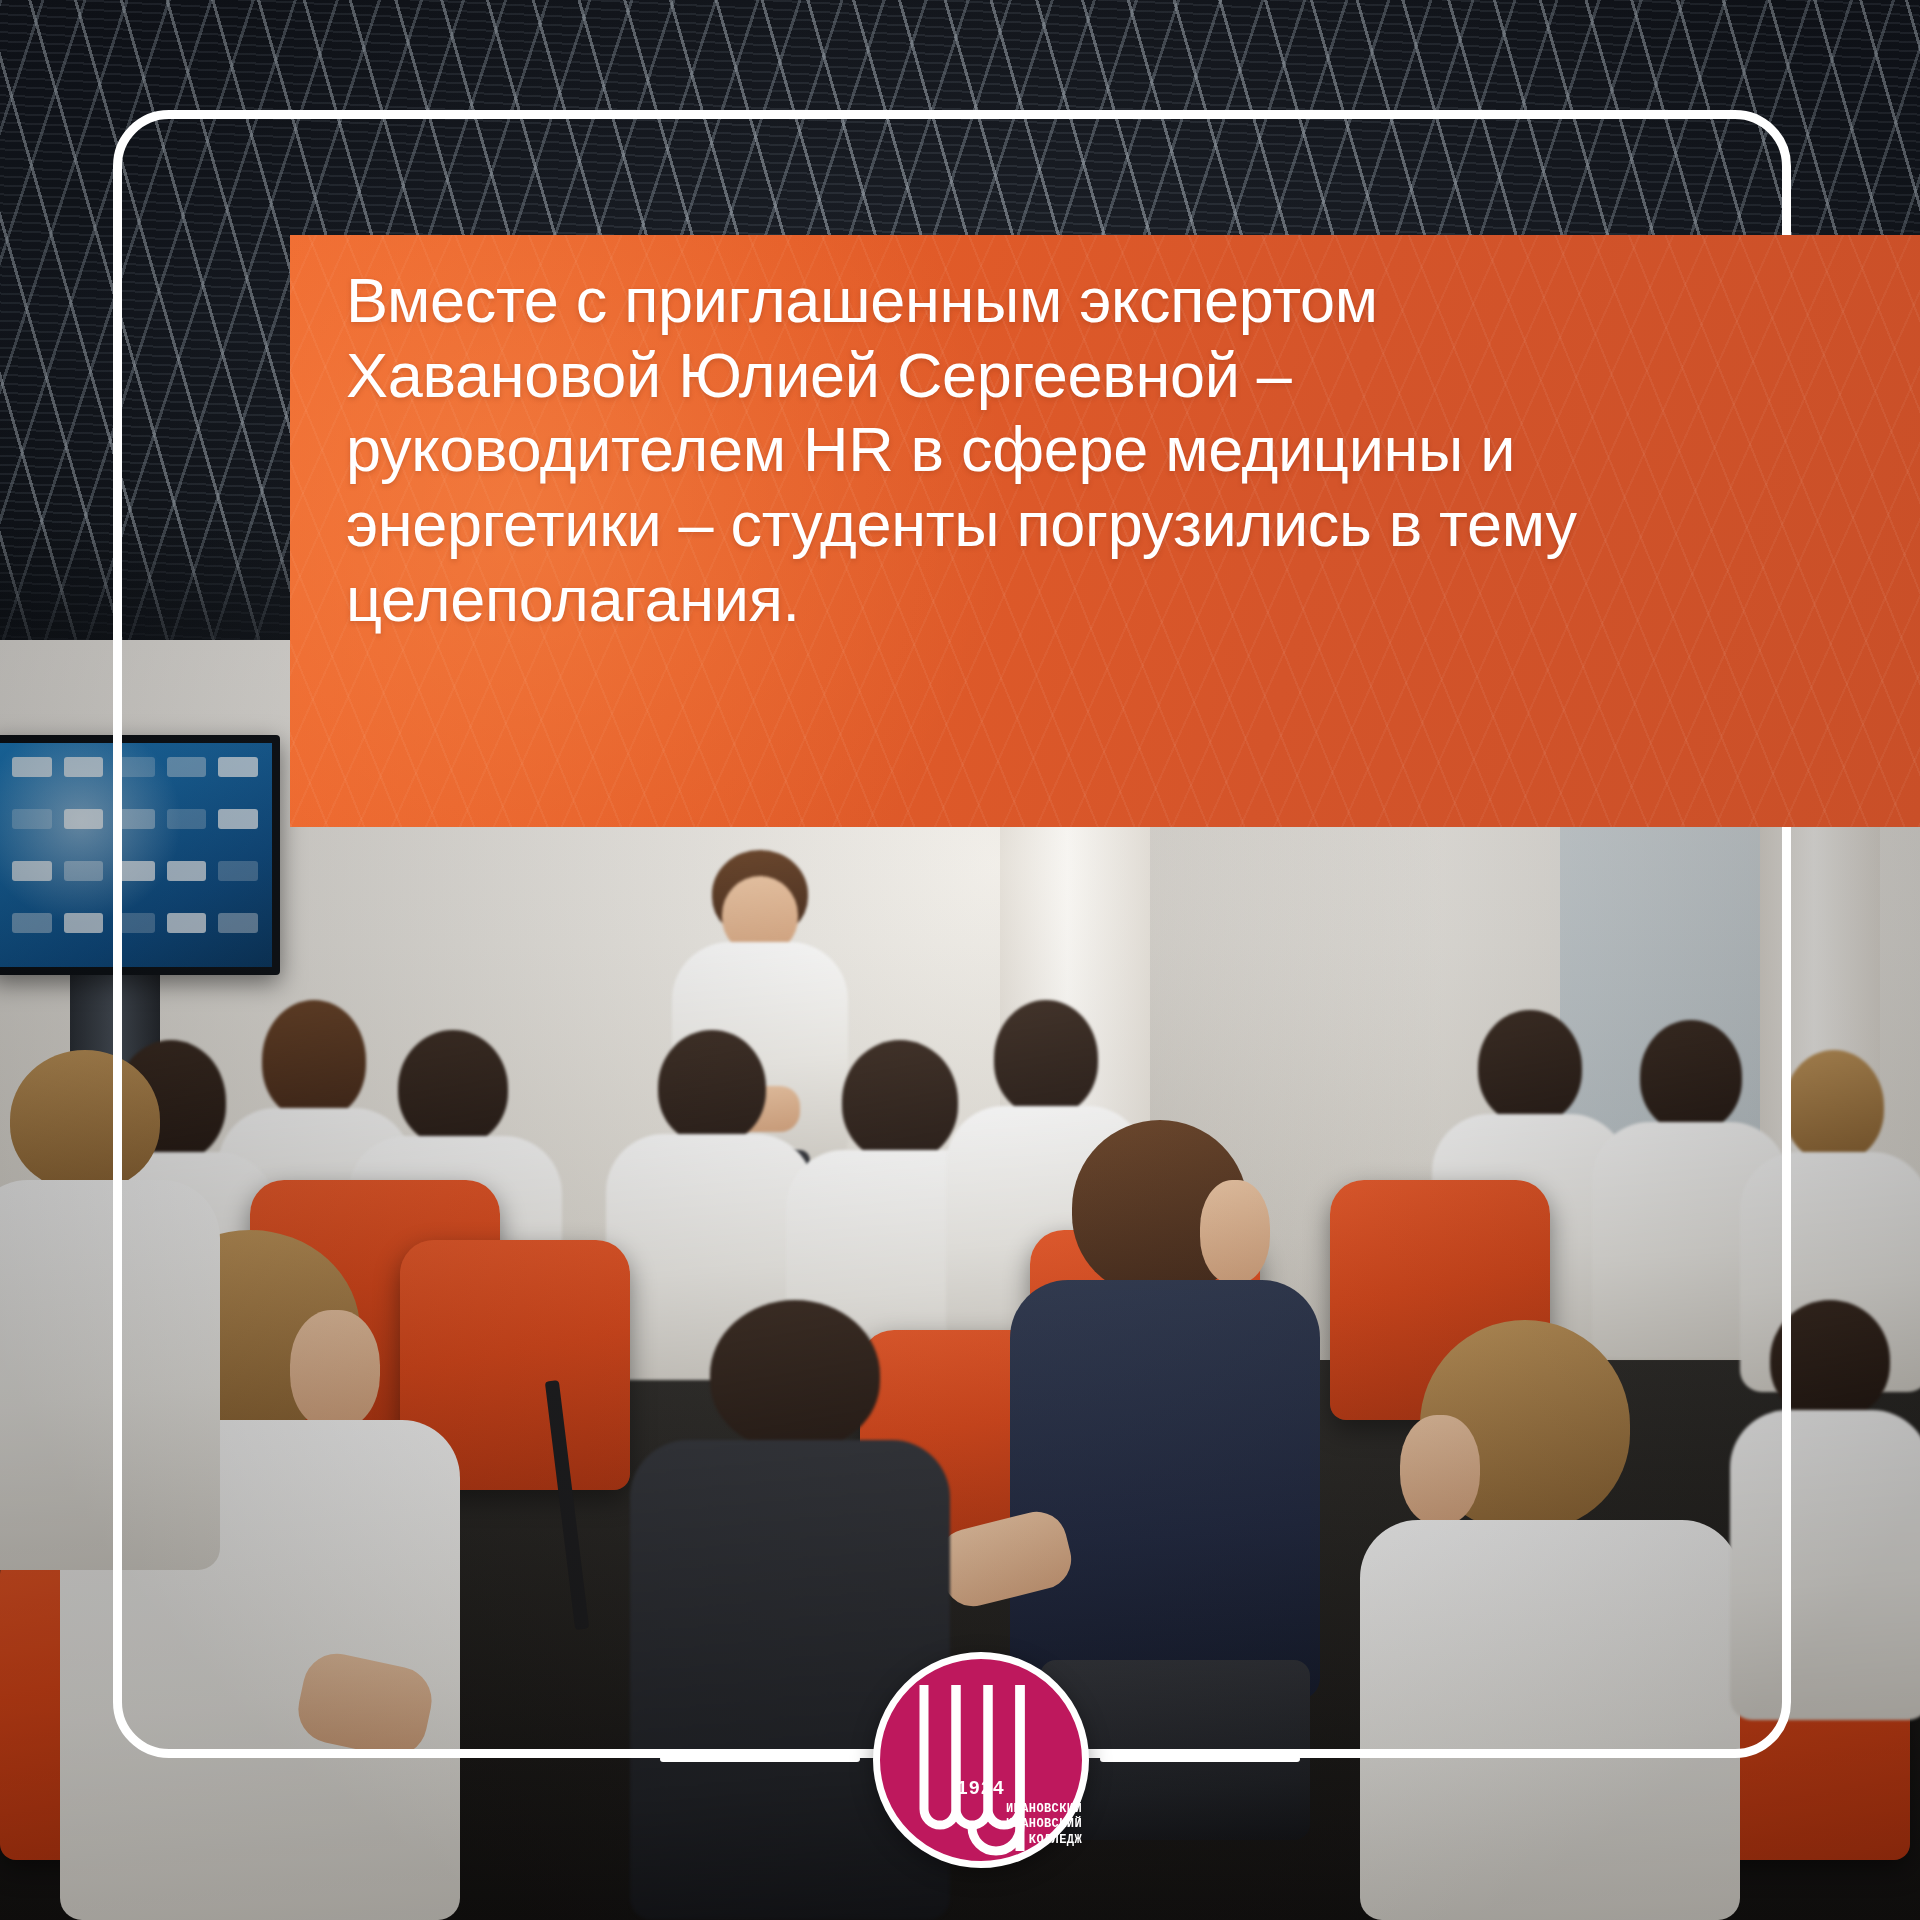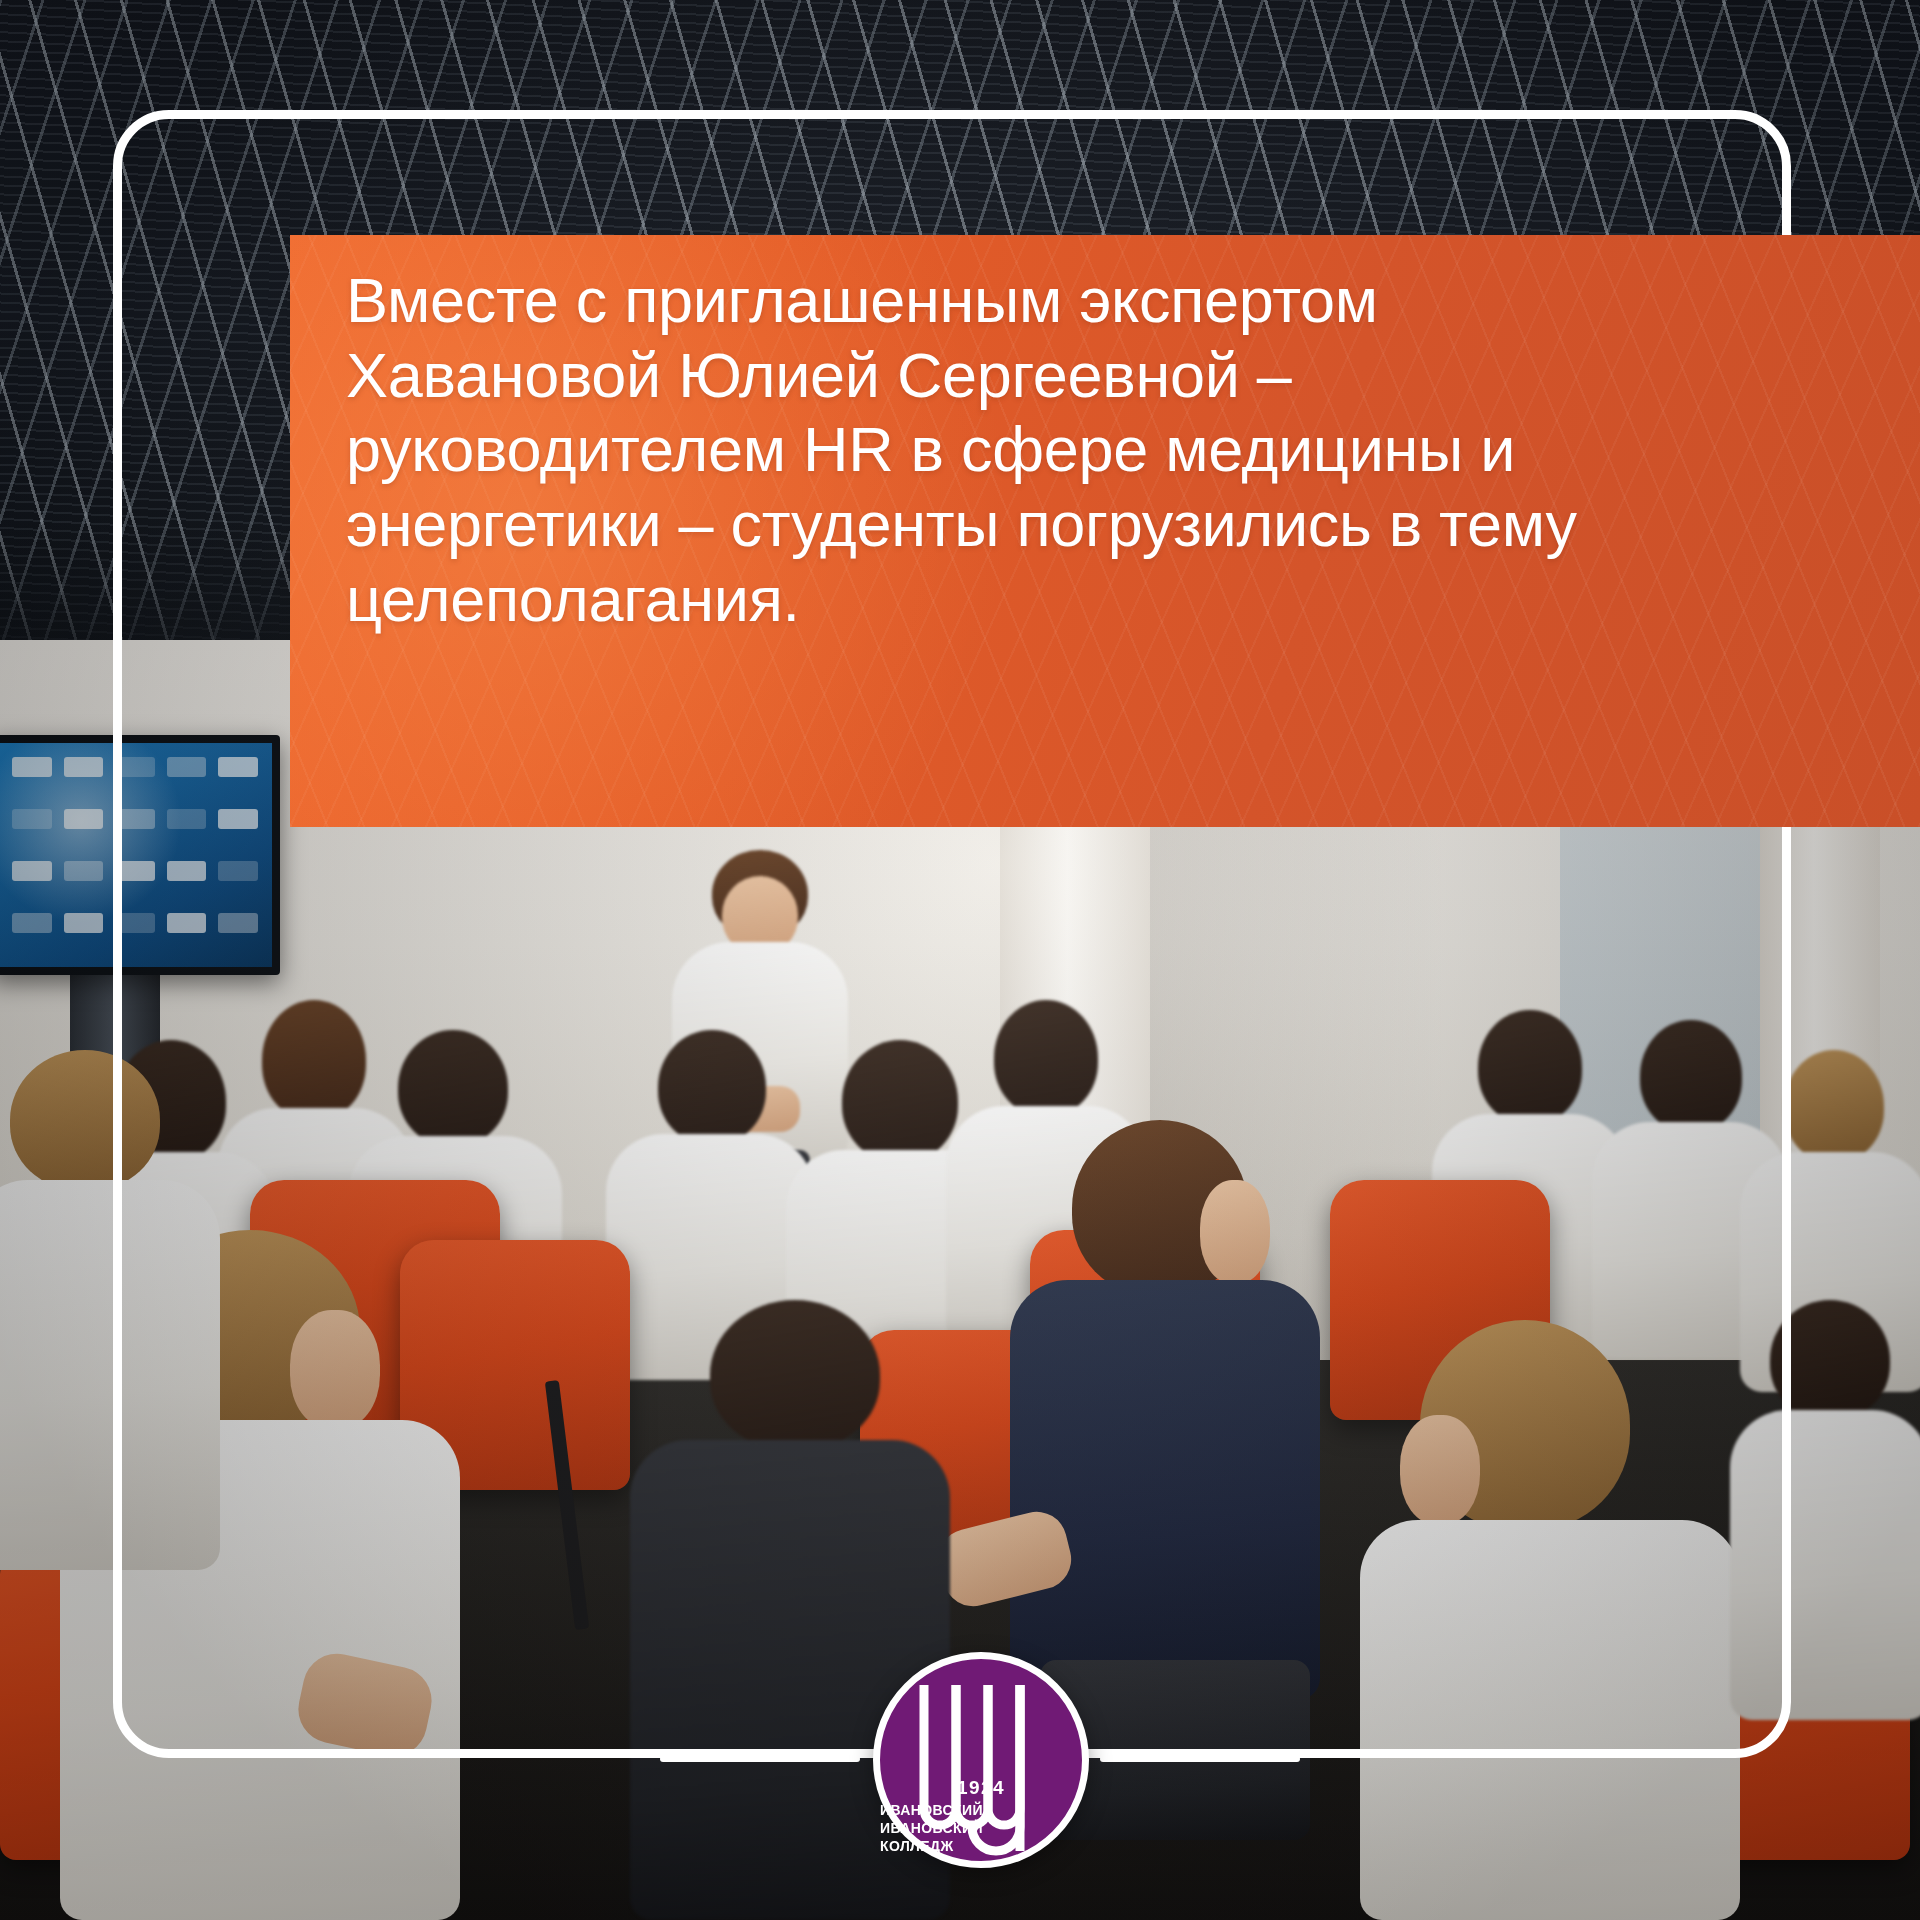--- a/index.html
+++ b/index.html
@@ -138,34 +138,34 @@
     text-shadow:0 2px 5px rgba(120,40,12,.25);
   }
 
   
   .logo-wrap{
     position:absolute;left:861px;top:1640px;width:240px;height:240px;
   }
   .logo-circle{
     position:absolute;left:12px;top:12px;width:216px;height:216px;
     border-radius:50%;
-    background:#701a75;
+    background:#be185d;
     border:7px solid #ffffff;
     box-shadow:0 6px 22px rgba(0,0,0,.35);
   }
   .logo-mark{position:absolute;left:0;top:0;width:216px;height:216px;}
   .logo-1924{
     position:absolute;left:0;right:0;top:118px;
     text-align:center;color:#ffffff;
     font-size:19px;font-weight:700;letter-spacing:1.4px;
   }
   .logo-name{
     position:absolute;left:0;right:0;top:143px;
-    text-align:left;color:#ffffff;
-    font-size:14px;font-weight:700;line-height:1.28;letter-spacing:.4px;
+    text-align:right;color:#ffffff;
+    font-size:12px;font-weight:700;line-height:1.28;letter-spacing:.4px;font-family:Liberation Mono, monospace;
   }
   .logo-rule{
     position:absolute;top:1756px;height:6px;background:#ffffff;border-radius:3px;
   }
   .logo-rule.l{left:660px;width:200px;}
   .logo-rule.r{left:1100px;width:200px;}
 </style>
 </head>
 <body>
 

